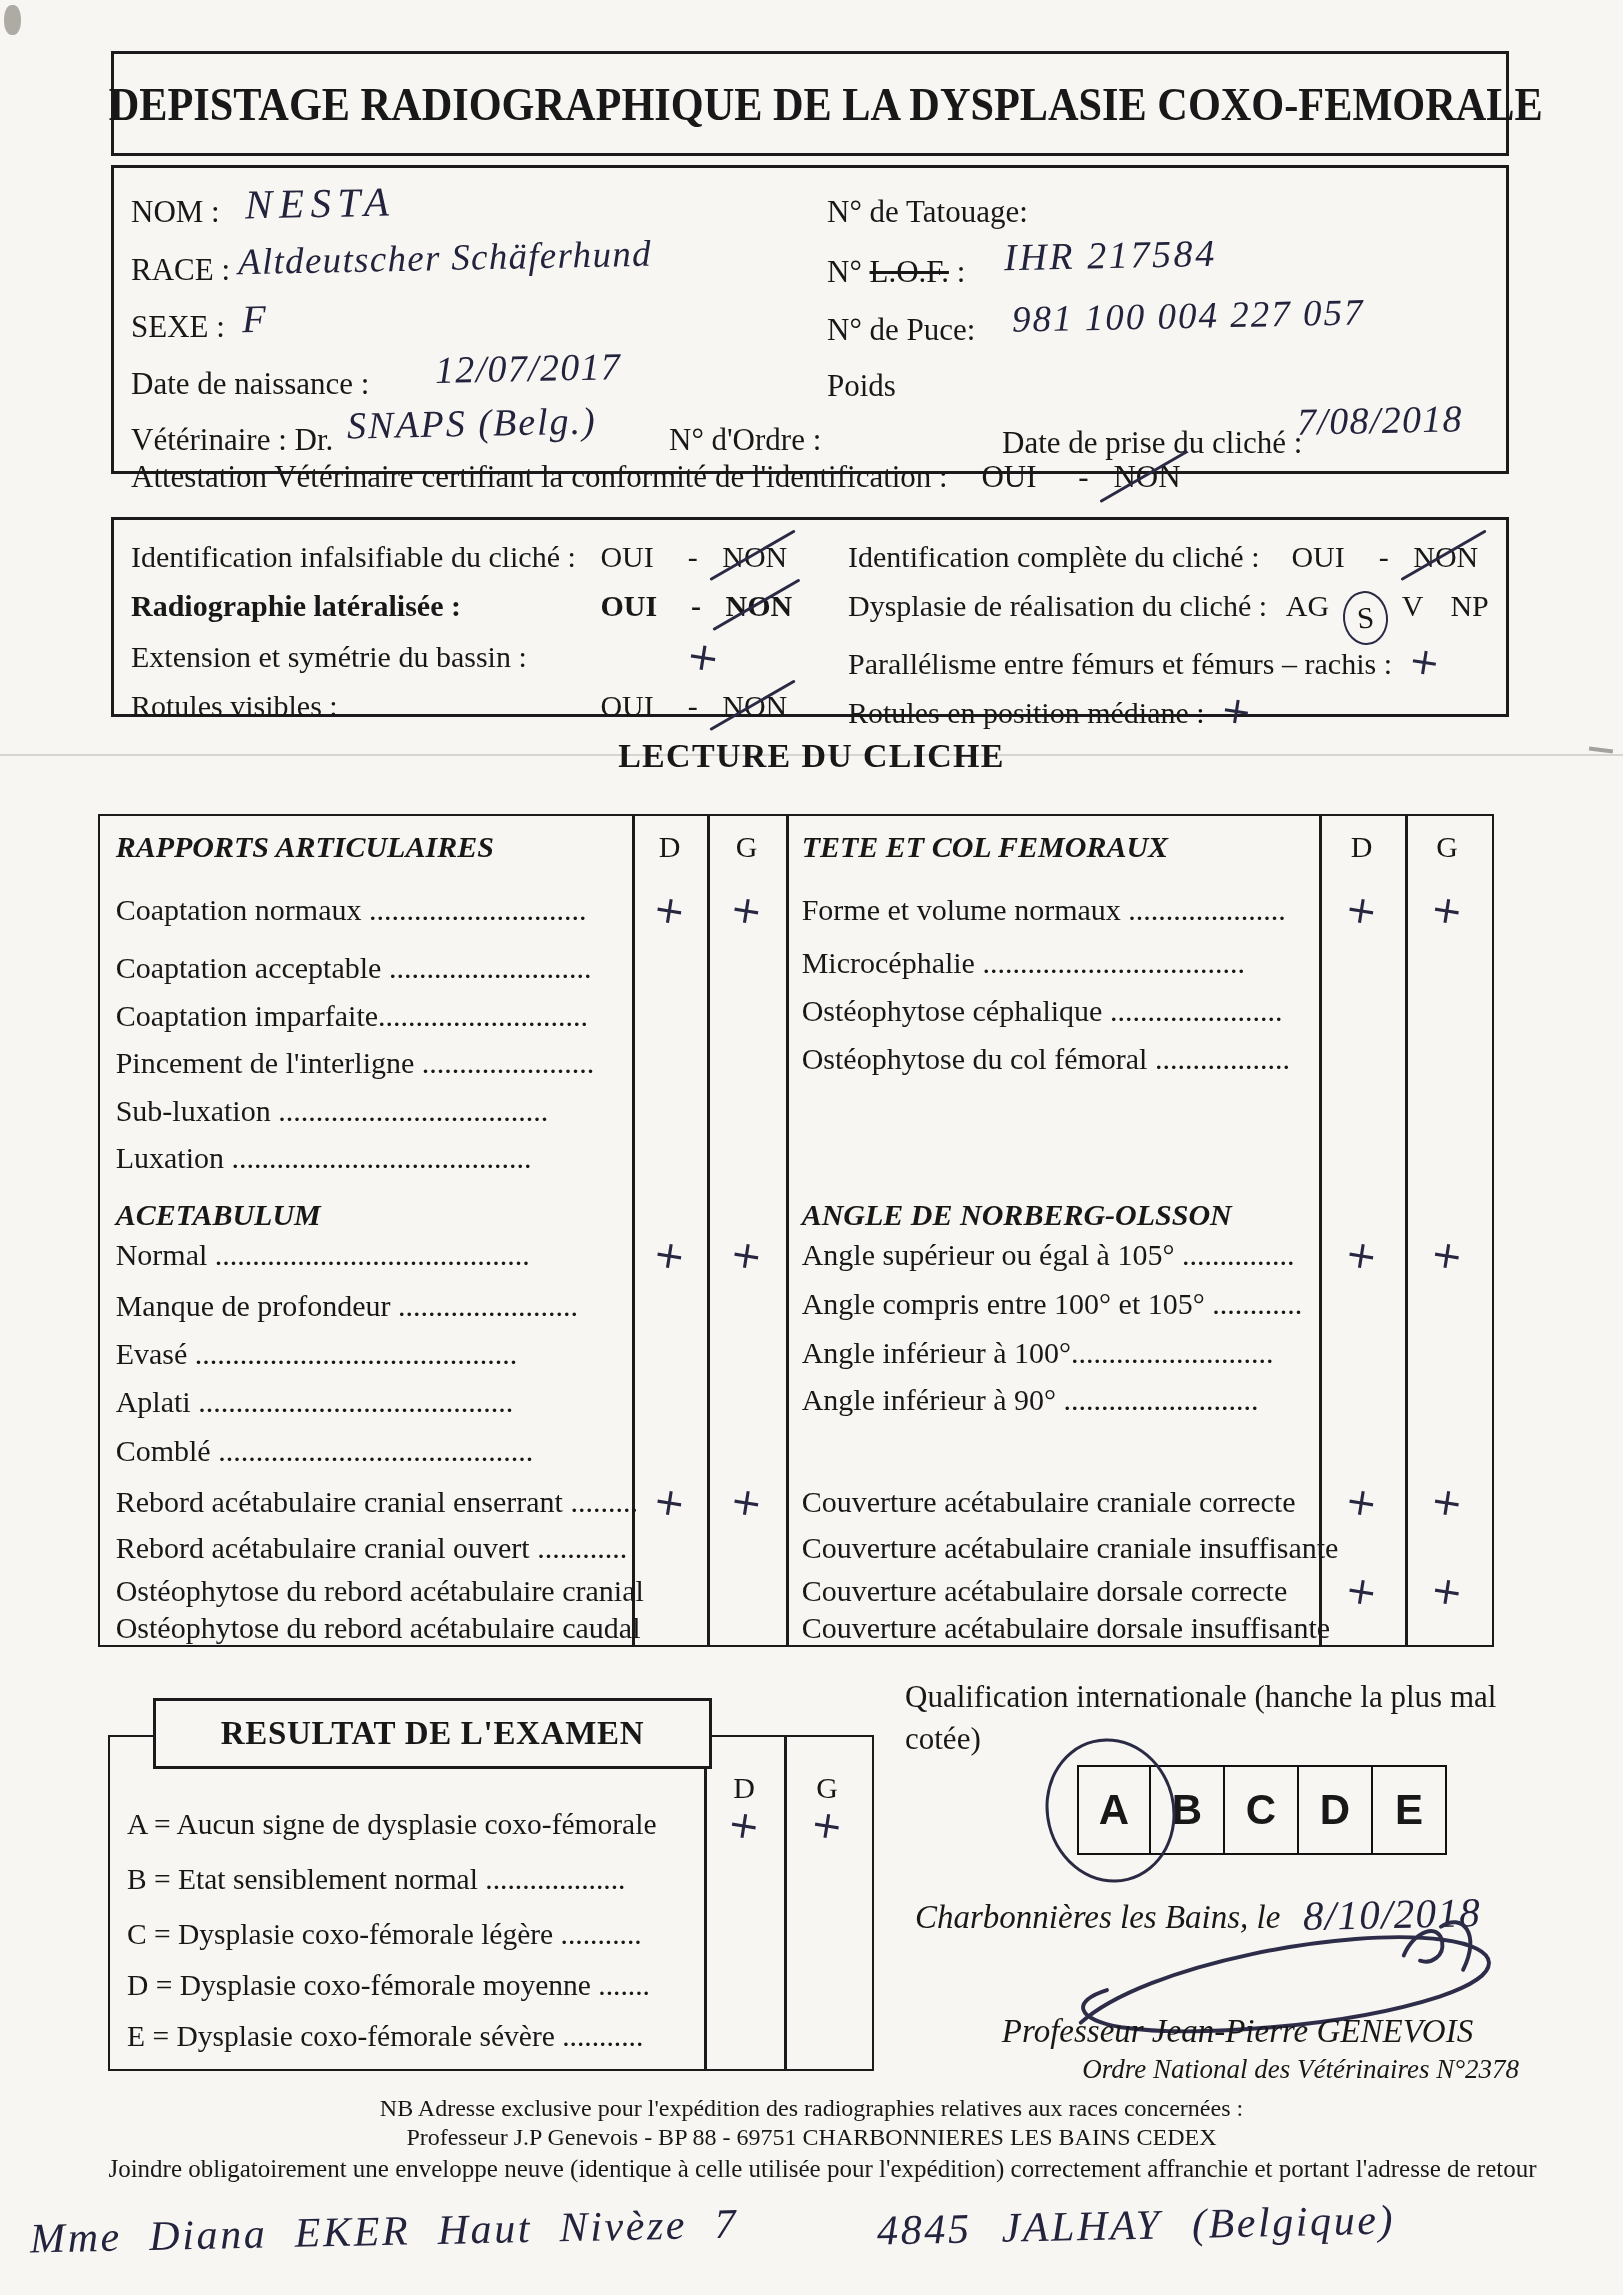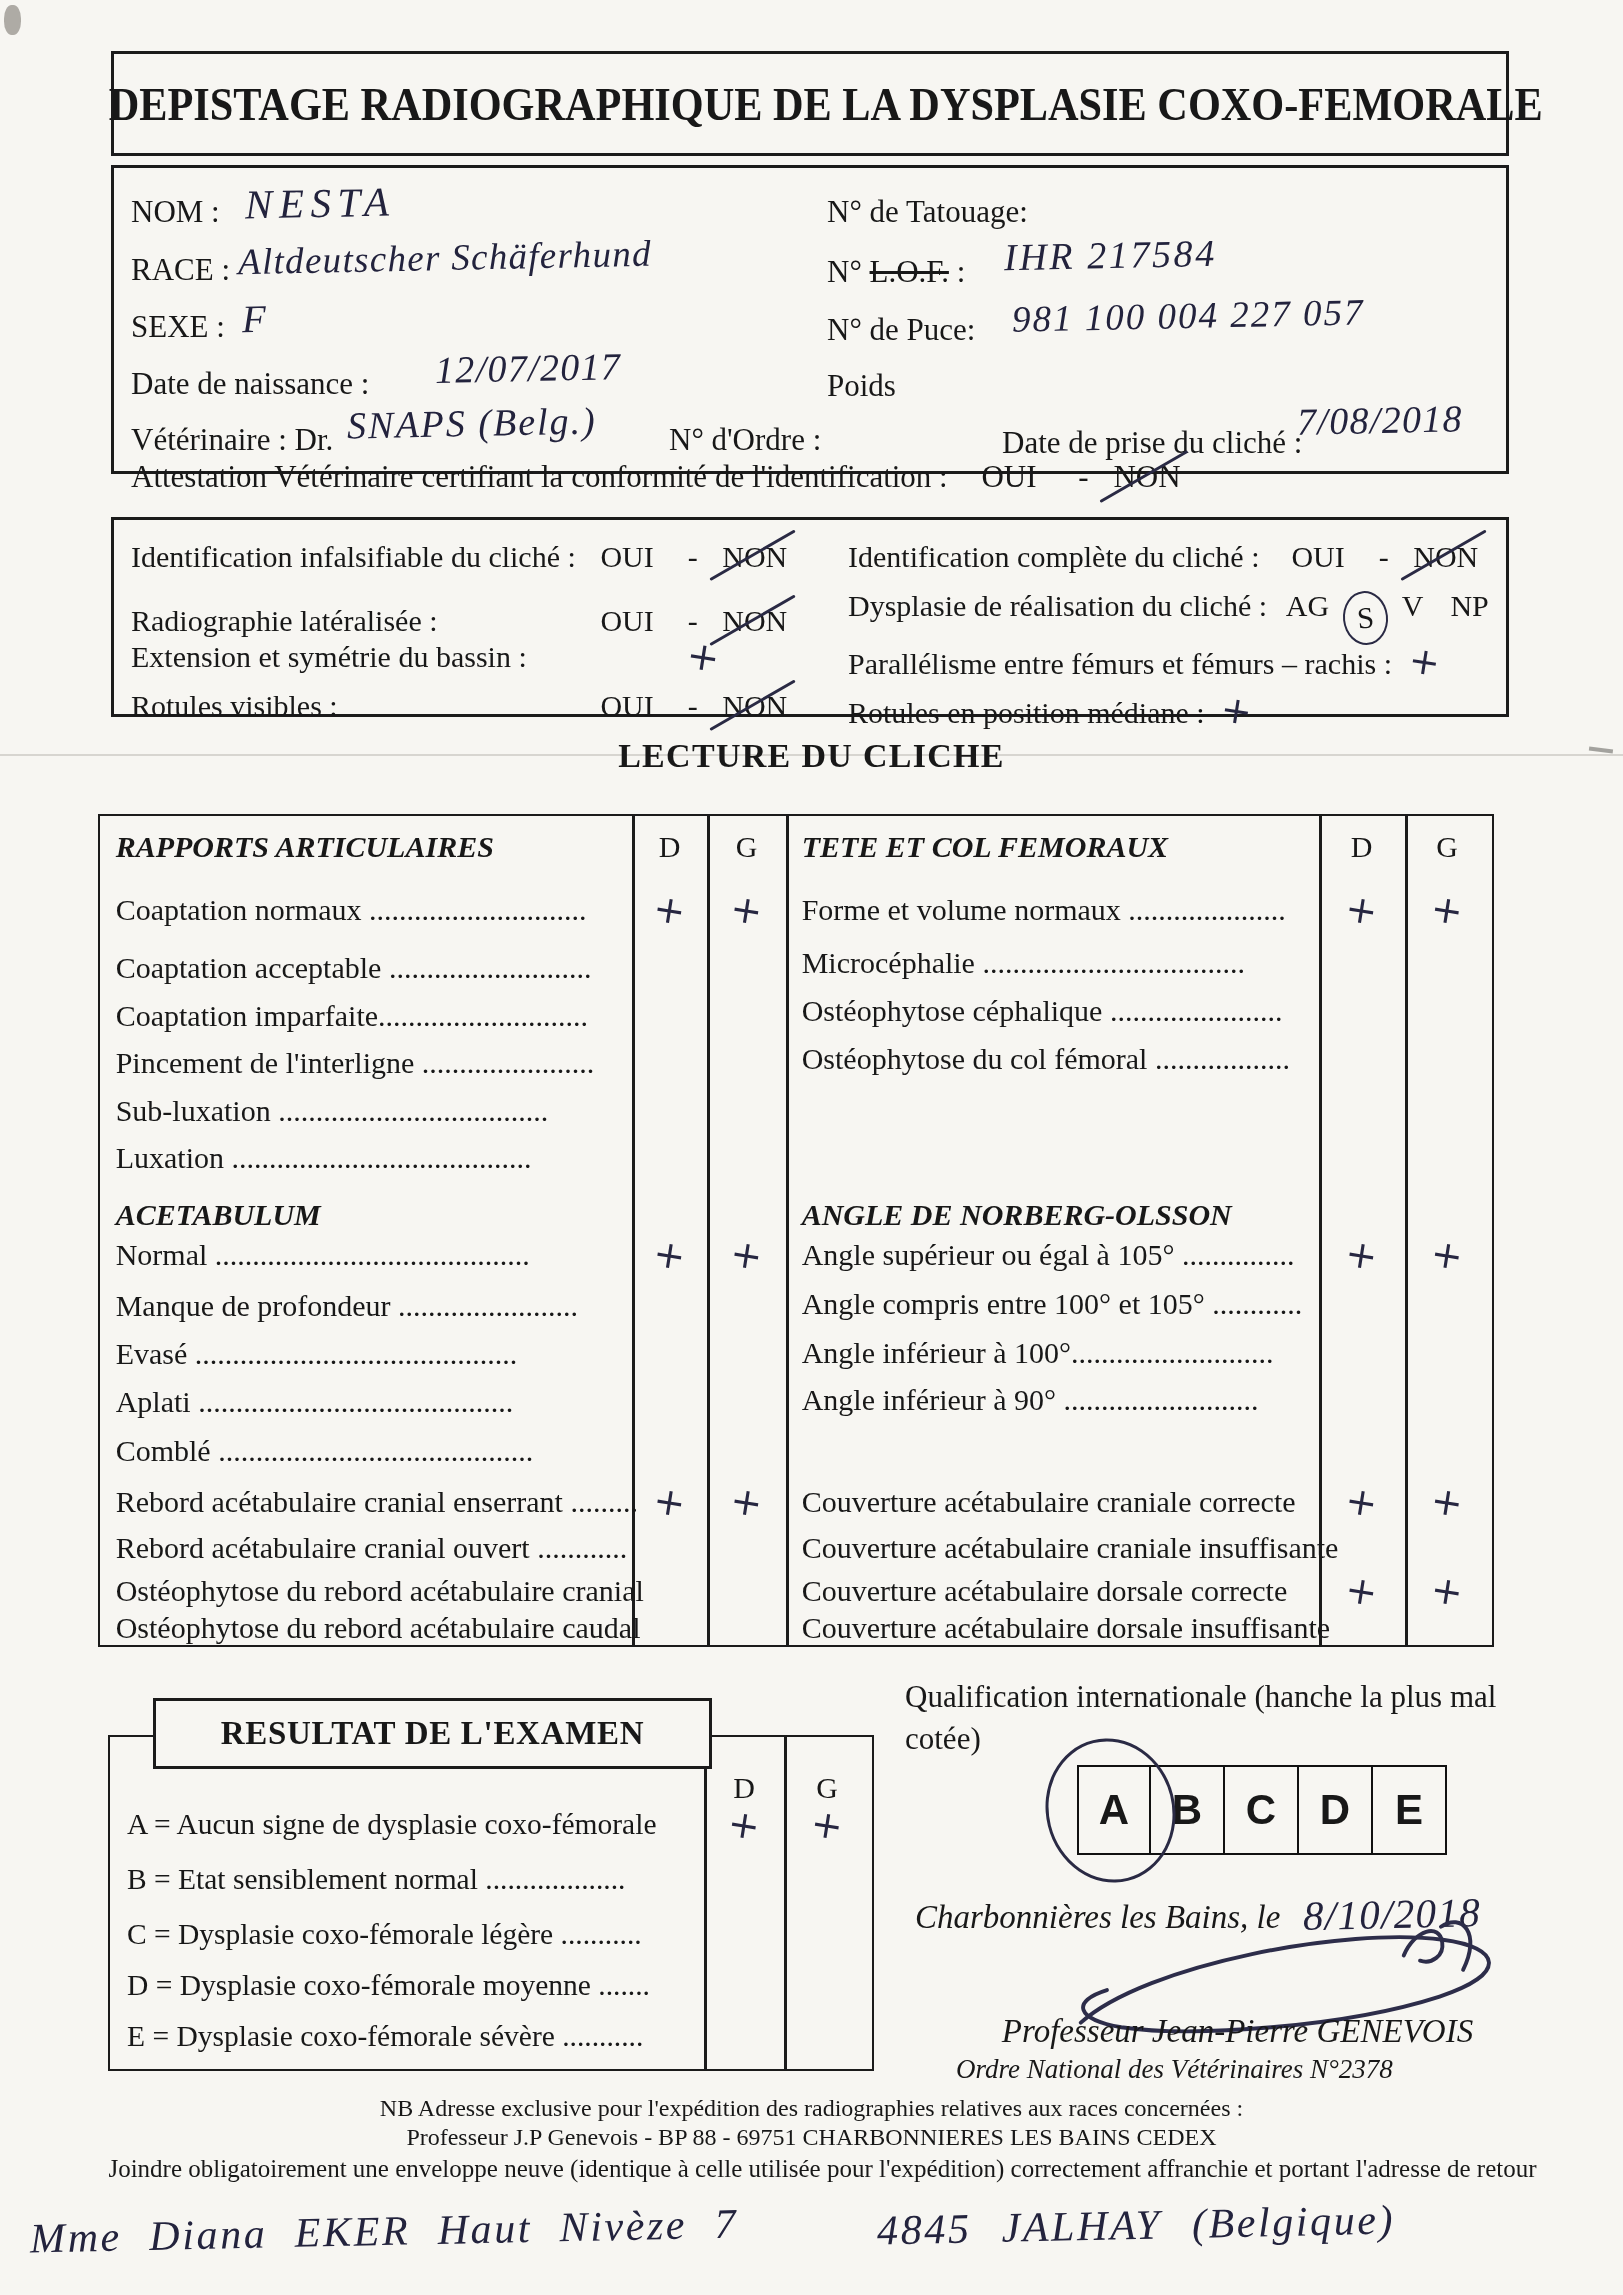--- a/index.html
+++ b/index.html
@@ -85,21 +85,21 @@
       <span class="struckbig">NON</span>
     </span>
   </div>
 
   <div class="box" style="left:111px;top:517px;width:1398px;height:200px;">
     <div class="qrow" style="left:17px;top:19.6px;">
       <span class="ql">Identification infalsifiable du cliché :</span>
       <span class="oui">OUI</span><span class="dash">-</span>
       <span class="struckbig">NON</span>
     </div>
-    <div class="qrow" style="left:17px;top:84px;">
+    <div class="qrow" style="left:17px;top:69px;font-weight:bold;">
       <span class="ql">Radiographie latéralisée :</span>
       <span class="oui">OUI</span><span class="dash">-</span>
       <span class="struckbig">NON</span>
     </div>
     <div class="qrow" style="left:17px;top:120px;">
       <span class="ql">Extension et symétrie du bassin :</span>
       <span class="mk" style="position:absolute;left:556px;top:-6.5px;font-size:39px;">+</span>
     </div>
     <div class="qrow" style="left:17px;top:169px;">
       <span class="ql">Rotules visibles :</span>
@@ -350,21 +350,21 @@
     <span class="hw" style="font-size:41px;margin-left:19.6px;">8/10/2018</span>
   </div>
 
   <svg class="abs" style="left:982px;top:1915px;" width="576" height="137" viewBox="0 0 880 210">
     <path d="M 150 165 C 250 75 560 18 705 38 C 795 50 805 90 700 125 C 555 172 320 188 212 172 C 142 160 135 132 190 115" fill="none" stroke="#2d2d4a" stroke-width="6" stroke-linecap="round"></path>
     <path d="M 645 62 C 662 22 700 12 704 42 C 707 62 688 76 670 70" fill="none" stroke="#2d2d4a" stroke-width="6" stroke-linecap="round"></path>
     <path d="M 702 18 C 734 -4 764 28 736 84" fill="none" stroke="#2d2d4a" stroke-width="6" stroke-linecap="round"></path>
   </svg>
 
   <div class="abs" style="left:956px;top:2013px;width:563px;text-align:center;font-style:italic;font-size:33px;">Professeur Jean-Pierre GENEVOIS</div>
-  <div class="abs" style="left:956px;top:2054px;width:563px;text-align:left;font-style:italic;font-size:27px;">Ordre National des Vétérinaires N°2378</div>
+  <div class="abs" style="left:956px;top:2054px;width:563px;text-align:right;font-style:italic;font-size:27px;">Ordre National des Vétérinaires N°2378</div>
 
   <div class="footer-line" style="top:2095px;font-size:24px;">NB Adresse exclusive pour l'expédition des radiographies relatives aux races concernées :</div>
   <div class="footer-line" style="top:2124px;font-size:24px;">Professeur J.P Genevois - BP 88 - 69751 CHARBONNIERES LES BAINS CEDEX</div>
   <div class="footer-line" style="top:2155px;font-size:25px;padding-left:22px;">Joindre obligatoirement une enveloppe neuve (identique à celle utilisée pour l'expédition) correctement affranchie et portant l'adresse de retour</div>
 
   <span class="abs hw nw" style="left:29.5px;top:2207px;font-size:42px;letter-spacing:2.6px;word-spacing:14.4px;">Mme Diana EKER   Haut Nivèze 7</span>
   <span class="abs hw nw" style="left:877px;top:2201px;font-size:42px;letter-spacing:2.6px;word-spacing:17px;">4845 JALHAY  (Belgique)</span>
 
 </div>
 

